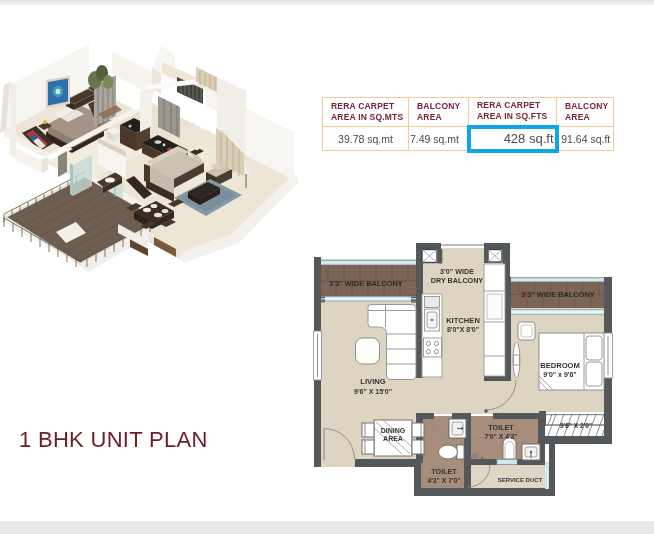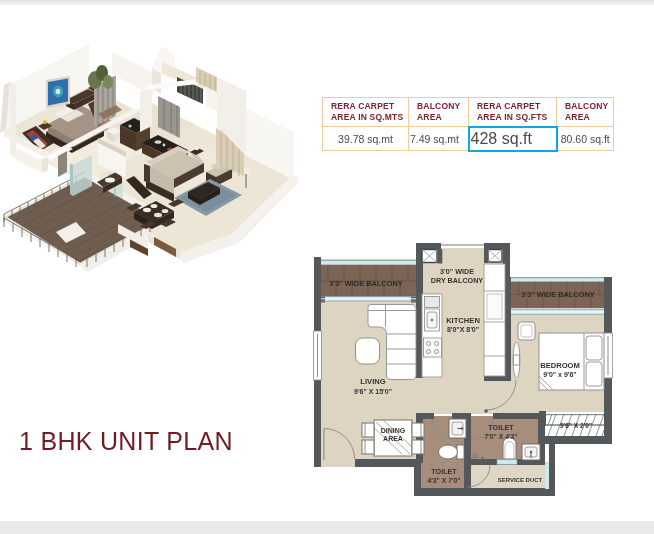--- a/index.html
+++ b/index.html
@@ -32,29 +32,29 @@
     <td style="border:1px solid #f2cb9c;text-align:left;padding-left:8px;vertical-align:middle;color:#7a2230;font-weight:bold;font-size:8.5px;line-height:11px;letter-spacing:.2px;white-space:nowrap;">RERA CARPET<br>AREA IN SQ.FTS</td>
 
     <td style="border:1px solid #f2cb9c;text-align:left;padding-left:8px;vertical-align:middle;color:#7a2230;font-weight:bold;font-size:8.5px;line-height:11px;letter-spacing:.2px;white-space:nowrap;">BALCONY<br>AREA</td>
   </tr>
   <tr style="height:24px;">
 
     <td style="border:1px solid #f2cb9c;text-align:center;vertical-align:middle;color:#4a4a4a;font-size:10.5px;">39.78 sq.mt</td>
 
     <td style="border:1px solid #f2cb9c;text-align:left;vertical-align:middle;color:#4a4a4a;font-size:10.5px;">7.49 sq.mt</td>
 
-    <td style="border:2px solid #0ea5e9;text-align:left;vertical-align:middle;color:#4a4a4a;font-size:16px;">428 sq.ft</td>
-
-    <td style="border:1px solid #f2cb9c;text-align:center;vertical-align:middle;color:#4a4a4a;font-size:10.5px;">80.60 sq.ft</td>
+    <td style="border:4px solid #0ea5e9;text-align:right;vertical-align:middle;color:#4a4a4a;font-size:13px;">428 sq.ft</td>
+
+    <td style="border:1px solid #f2cb9c;text-align:center;vertical-align:middle;color:#4a4a4a;font-size:10.5px;">91.64 sq.ft</td>
   </tr>
 </tbody>
     </table>
 </div>
 
-<div class="abs" style="left:19px;top:427px;color:#6e1d25;font-size:25px;letter-spacing:0.3px;font-weight:500;">1 BHK UNIT PLAN</div>
+<div class="abs" style="left:19px;top:427px;color:#6e1d25;font-size:22px;letter-spacing:0.3px;font-weight:500;">1 BHK UNIT PLAN</div>
 
 <svg class="abs" style="left:305px;top:237px;" width="315" height="262" viewBox="305 237 315 262">
 <g font-family="Liberation Sans, sans-serif" fill="none" stroke-linecap="butt">
 
   <rect x="318" y="300" width="102" height="162" fill="#ddd5c2"></rect>
 
   <rect x="420" y="248" width="86" height="166" fill="#ddd5c2"></rect>
 
   <rect x="508" y="282" width="99" height="130" fill="#ddd5c2"></rect>
 

